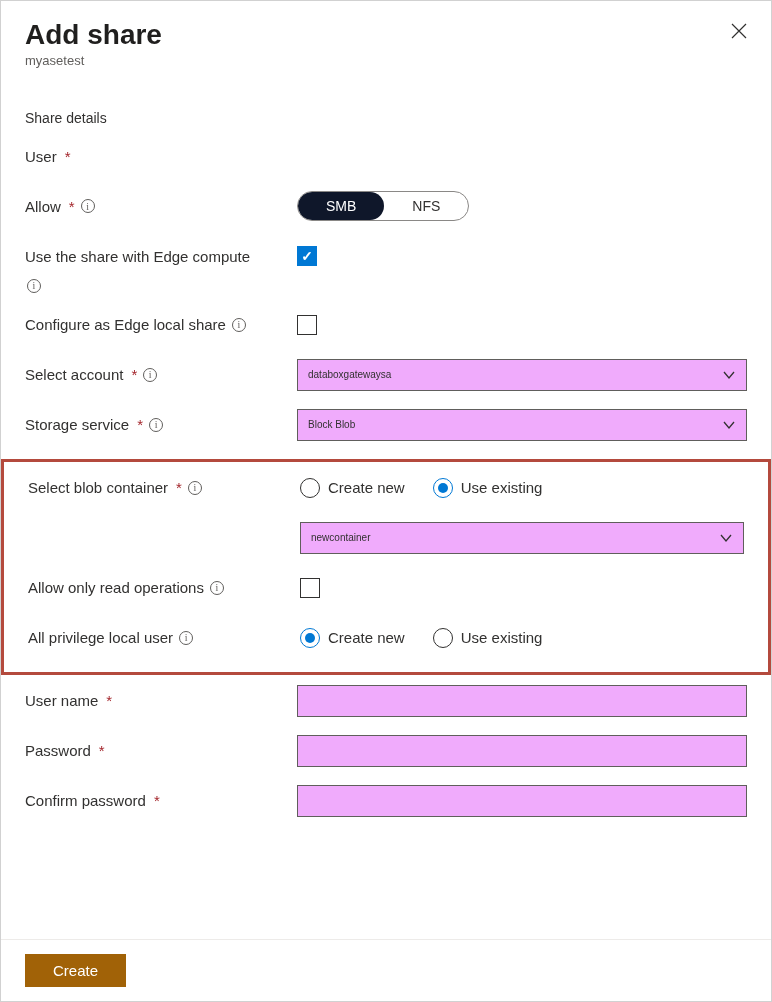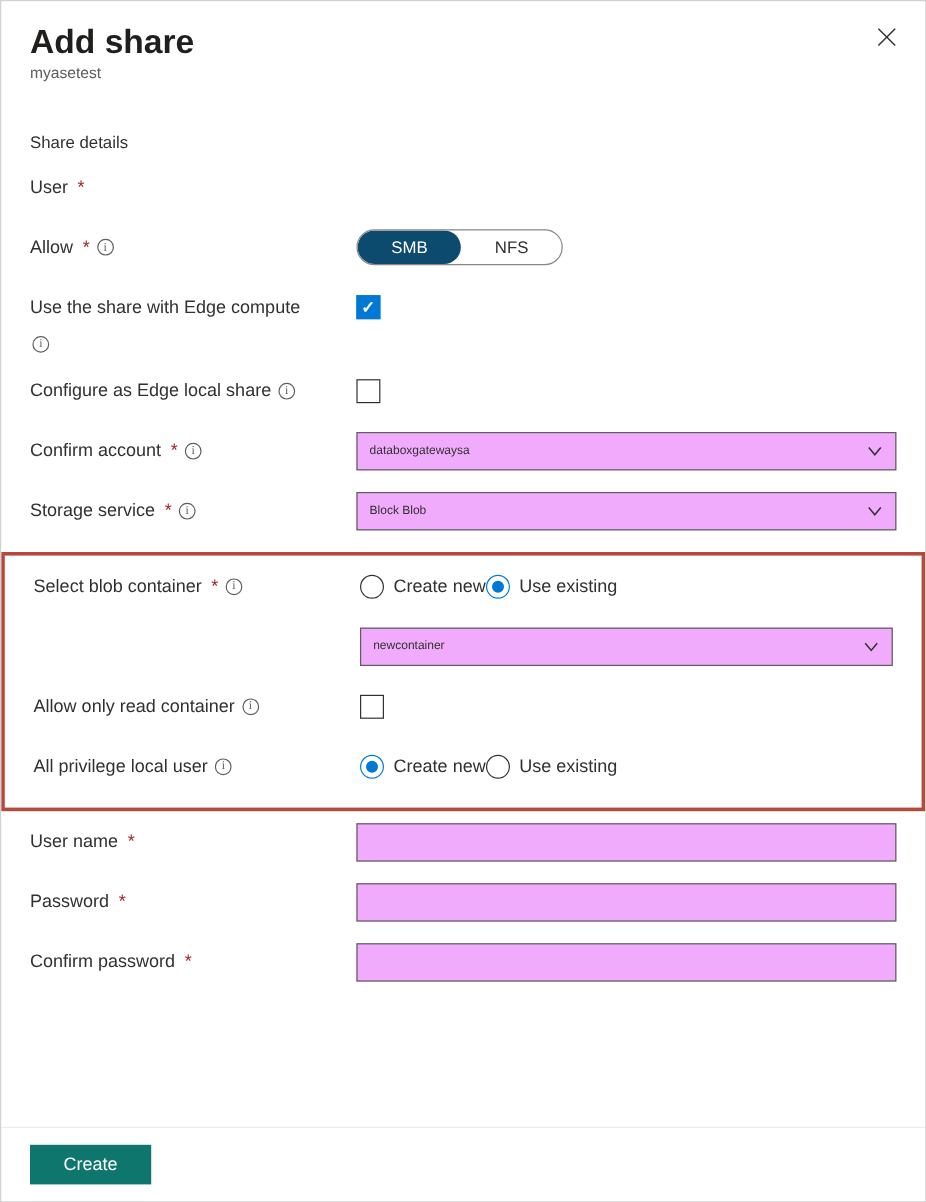--- a/index.html
+++ b/index.html
@@ -45,29 +45,29 @@
     .chev { width: 14px; height: 14px; }
     .chev svg { width: 14px; height: 14px; }
     .segmented {
       display: inline-flex; border: 1px solid #8a8886; border-radius: 16px;
       overflow: hidden; height: 30px;
     }
     .seg-opt {
       padding: 0 28px; display: flex; align-items: center;
       font-size: 14px; cursor: pointer;
     }
-    .seg-opt.active { background: #0c4a6e; color: #fff; border-radius: 14px; }
+    .seg-opt.active { background: #0f172a; color: #fff; border-radius: 14px; }
     .checkbox {
       width: 20px; height: 20px; border: 1px solid #323130;
       display: inline-flex; align-items: center; justify-content: center;
       cursor: pointer; background: #fff;
     }
     .checkbox.checked { background: #0078d4; border-color: #0078d4; color:#fff; }
     .checkbox.checked::after { content: "✓"; font-size: 14px; color: #fff; font-weight: bold;}
-    .radio-group { display: flex; align-items: center; }
+    .radio-group { display: flex; gap: 28px; align-items: center; }
     .radio-opt { display: flex; align-items: center; gap: 8px; cursor: pointer; font-size:15px;}
     .radio {
       width: 20px; height: 20px; border: 1px solid #323130;
       border-radius: 50%; display: inline-flex;
       align-items: center; justify-content: center;
     }
     .radio.selected { border-color: #0078d4; }
     .radio.selected::after {
       content: ""; width: 10px; height: 10px;
       background: #0078d4; border-radius: 50%;
@@ -76,21 +76,21 @@
       border: 3px solid #b44a3d;
       margin: 4px -24px 10px -24px;
       padding: 10px 24px 12px 24px;
     }
     .footer {
       position: absolute; bottom: 0; left: 0; right: 0;
       border-top: 1px solid #edebe9;
       padding: 14px 24px;
     }
     .primary-btn {
-      background: #0f766e; color: #fff; border: none;
+      background: #a16207; color: #fff; border: none;
       padding: 8px 28px; font-size: 15px; cursor: pointer;
     }
     .label-wrap { display:flex; align-items:center; gap:6px; flex-wrap: wrap;}
     .sub-info-row { padding-left: 2px; margin-top:4px;}
   </style>
 </head>
 <body>
 
 <div class="header">
   <div class="title">Add share</div>
@@ -147,21 +147,21 @@
       <span>Configure as Edge local share</span>
       <span class="info-icon">i</span>
     </div>
     <div class="control-col">
       <span class="checkbox"></span>
     </div>
   </div>
 
   <div class="row">
     <div class="label-col">
-      <span>Confirm account</span>
+      <span>Select account</span>
       <span class="req">*</span>
       <span class="info-icon">i</span>
     </div>
     <div class="control-col">
       <div class="select-input">
         <span>databoxgatewaysa</span>
         <span class="chev">
           <svg viewBox="0 0 14 14">
               <path d="M2 4 L7 10 L12 4" stroke="#323130" stroke-width="1.3" fill="none"></path>
             </svg>
@@ -220,21 +220,21 @@
                 <path d="M2 4 L7 10 L12 4" stroke="#323130" stroke-width="1.3" fill="none"></path>
               </svg>
           </span>
         </div>
       </div>
     </div>
 
 
     <div class="row">
       <div class="label-col">
-        <span>Allow only read container</span>
+        <span>Allow only read operations</span>
         <span class="info-icon">i</span>
       </div>
       <div class="control-col">
         <span class="checkbox"></span>
       </div>
     </div>
 
     <div class="row" style="margin-bottom:6px;">
       <div class="label-col">
         <span>All privilege local user</span>

